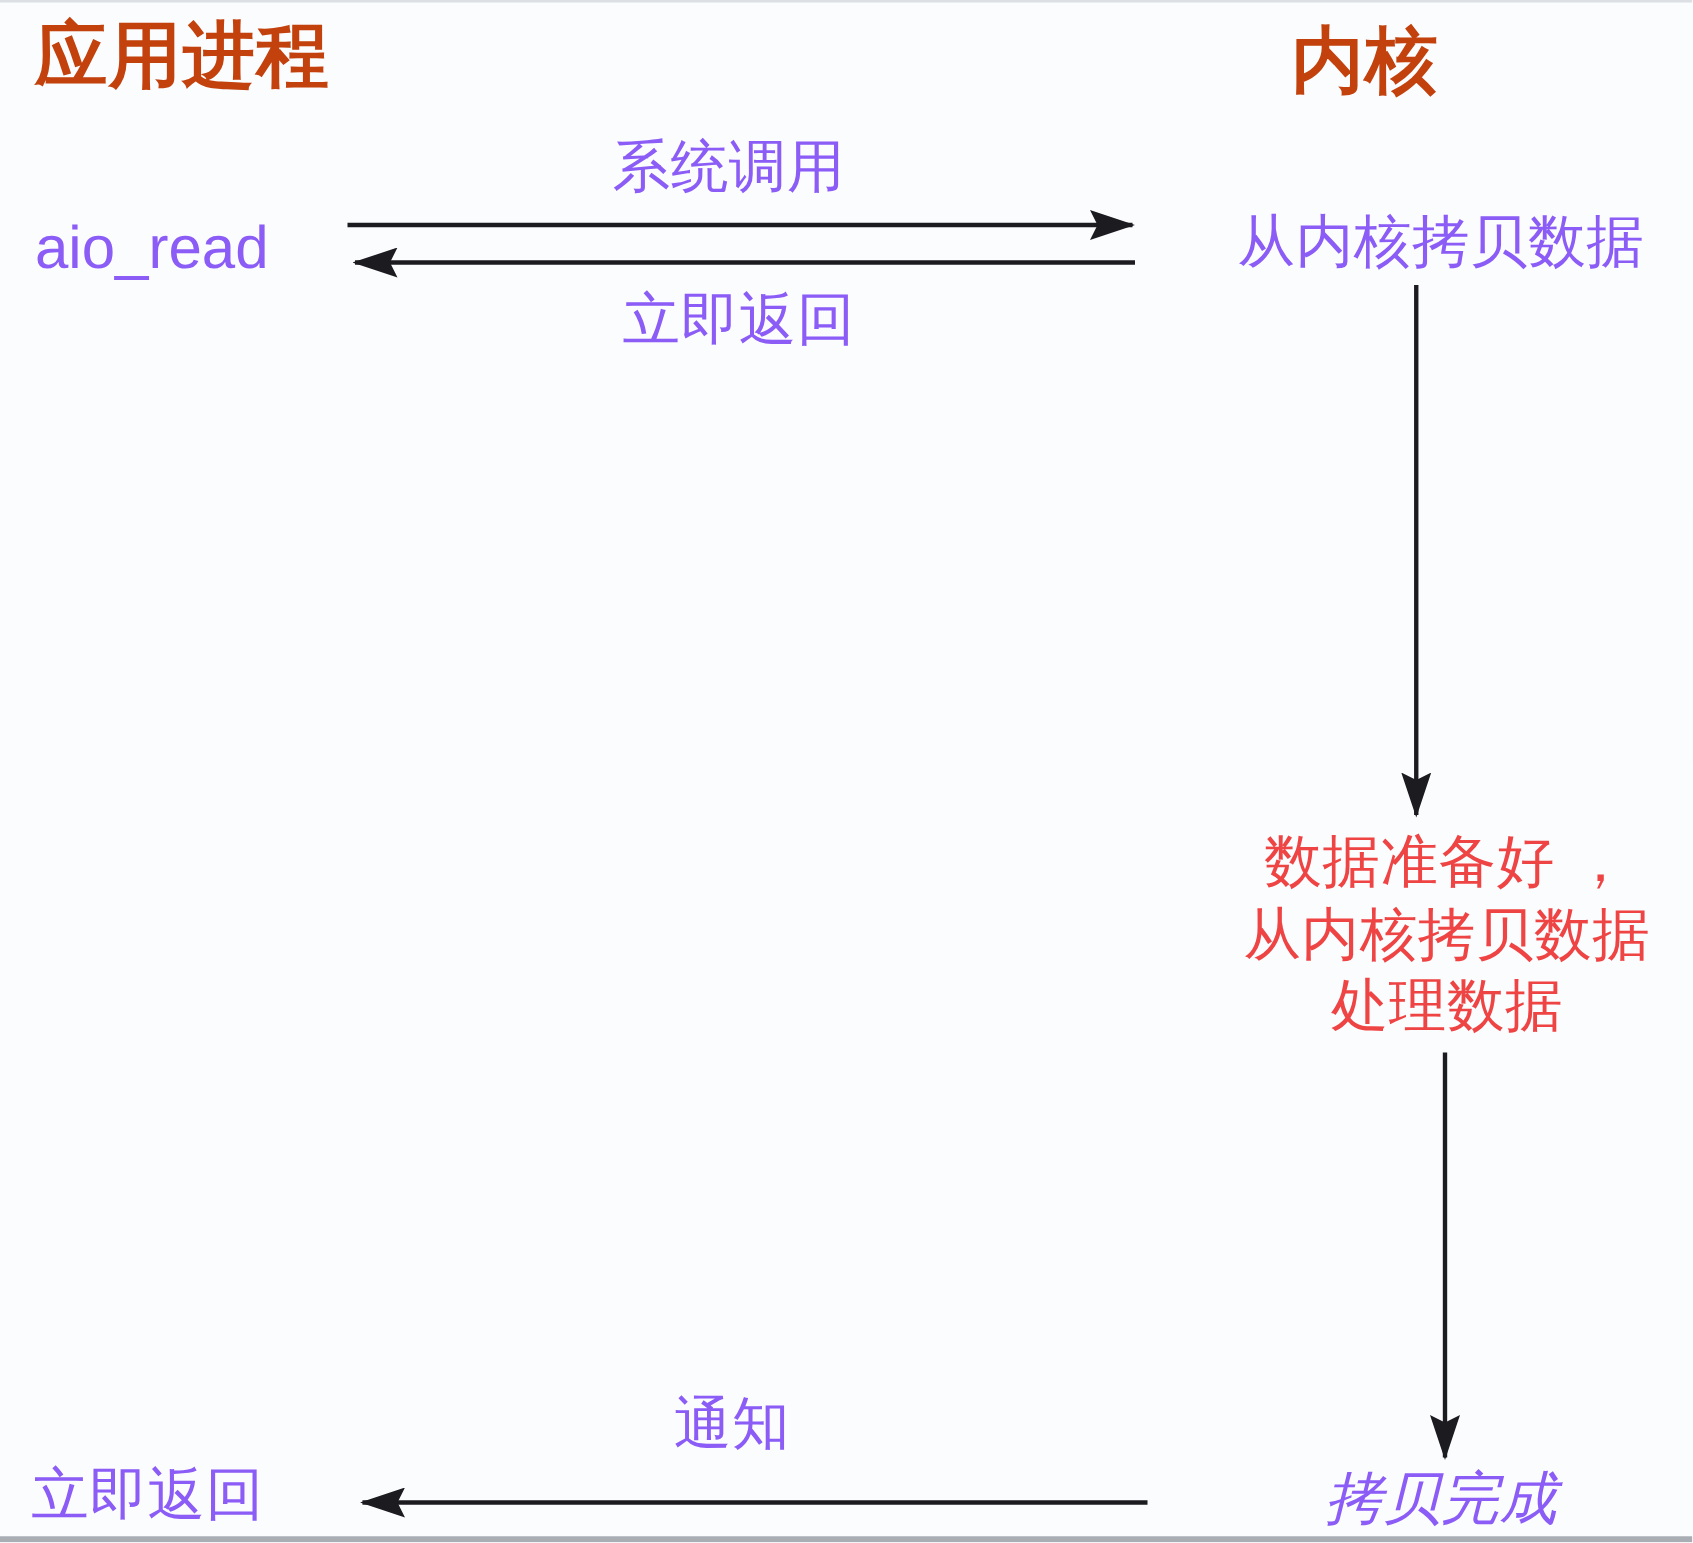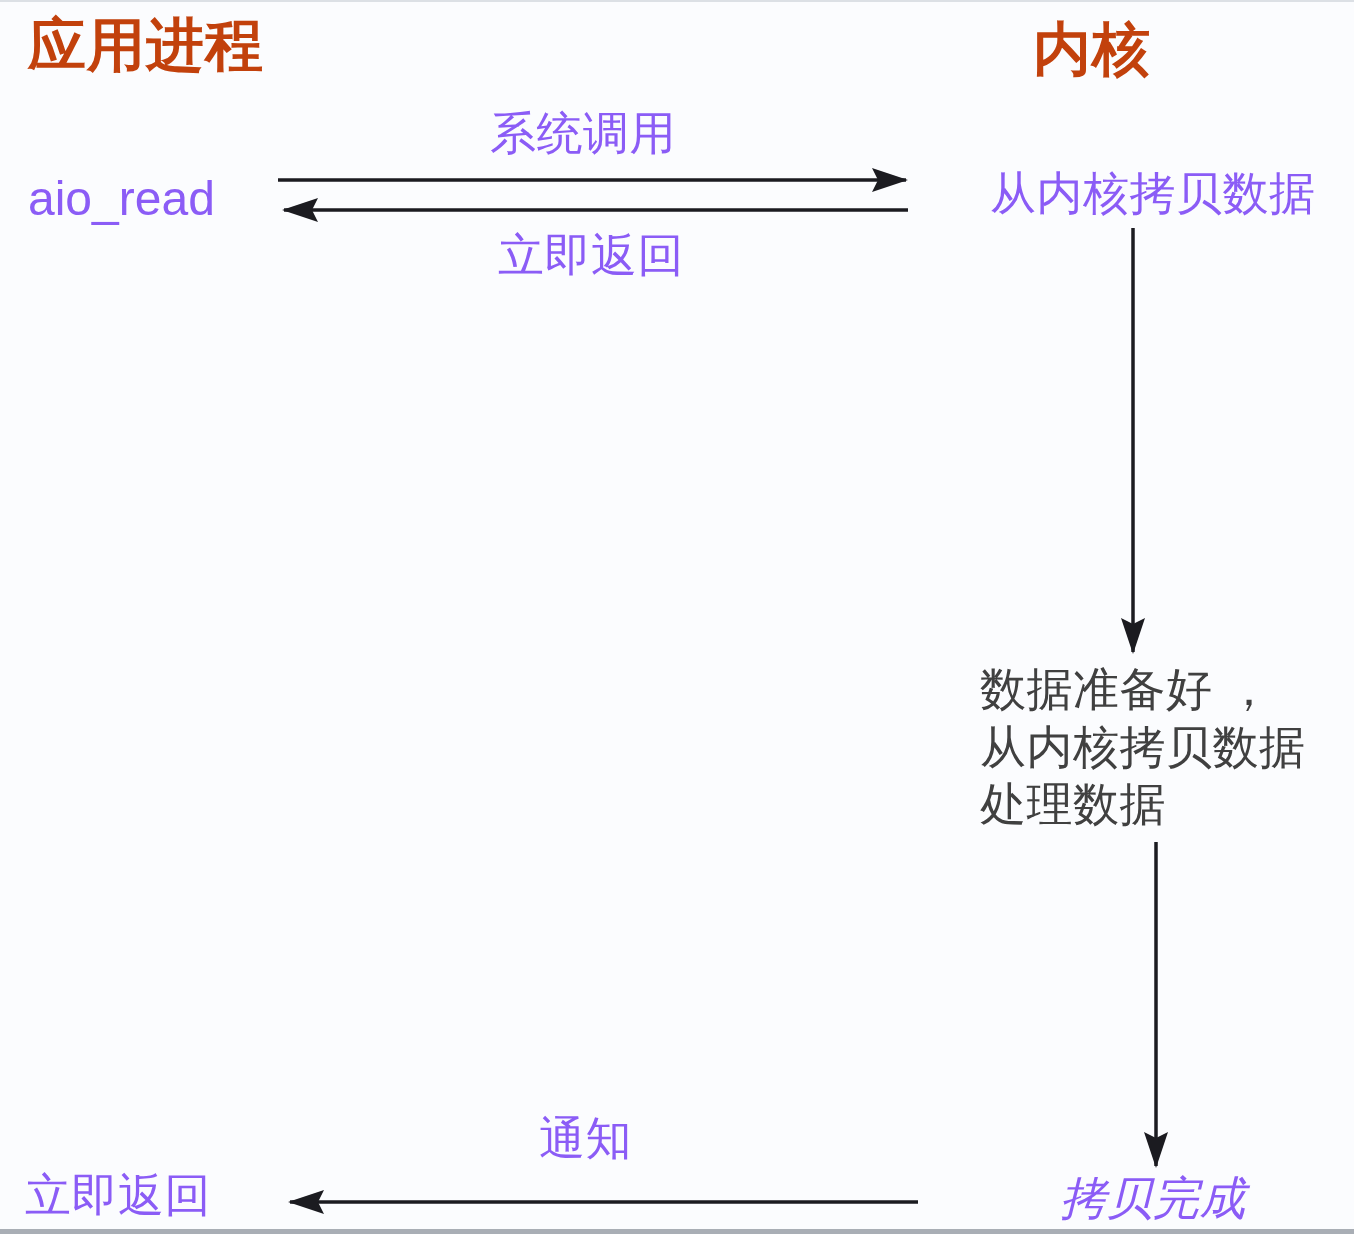--- a/index.html
+++ b/index.html
@@ -55,24 +55,24 @@
   }
   .latin {
     font-size: 48px;
     letter-spacing: 0;
   }
   .ready-block {
     position: absolute;
     left: 980px;
     top: 661px;
     width: 355px;
-    text-align: left;
+    text-align: center;
     font-size: 46px;
     line-height: 57.5px;
-    color: #404040;
+    color: #ef4444;
     letter-spacing: 0.5px;
   }
   
   .pos-app-title     { left: 28px;   top: 10px;  }
   .pos-kernel-title  { left: 1033px; top: 14px;  }
   .pos-aio-read      { left: 28px;   top: 170px; }
   .pos-syscall       { left: 490px;  top: 106px; }
   .pos-return        { left: 498px;  top: 228px; }
   .pos-not-ready     { left: 990px;  top: 166px; }
   .pos-copy-done     { left: 1060px; top: 1171px; font-style: italic;}

